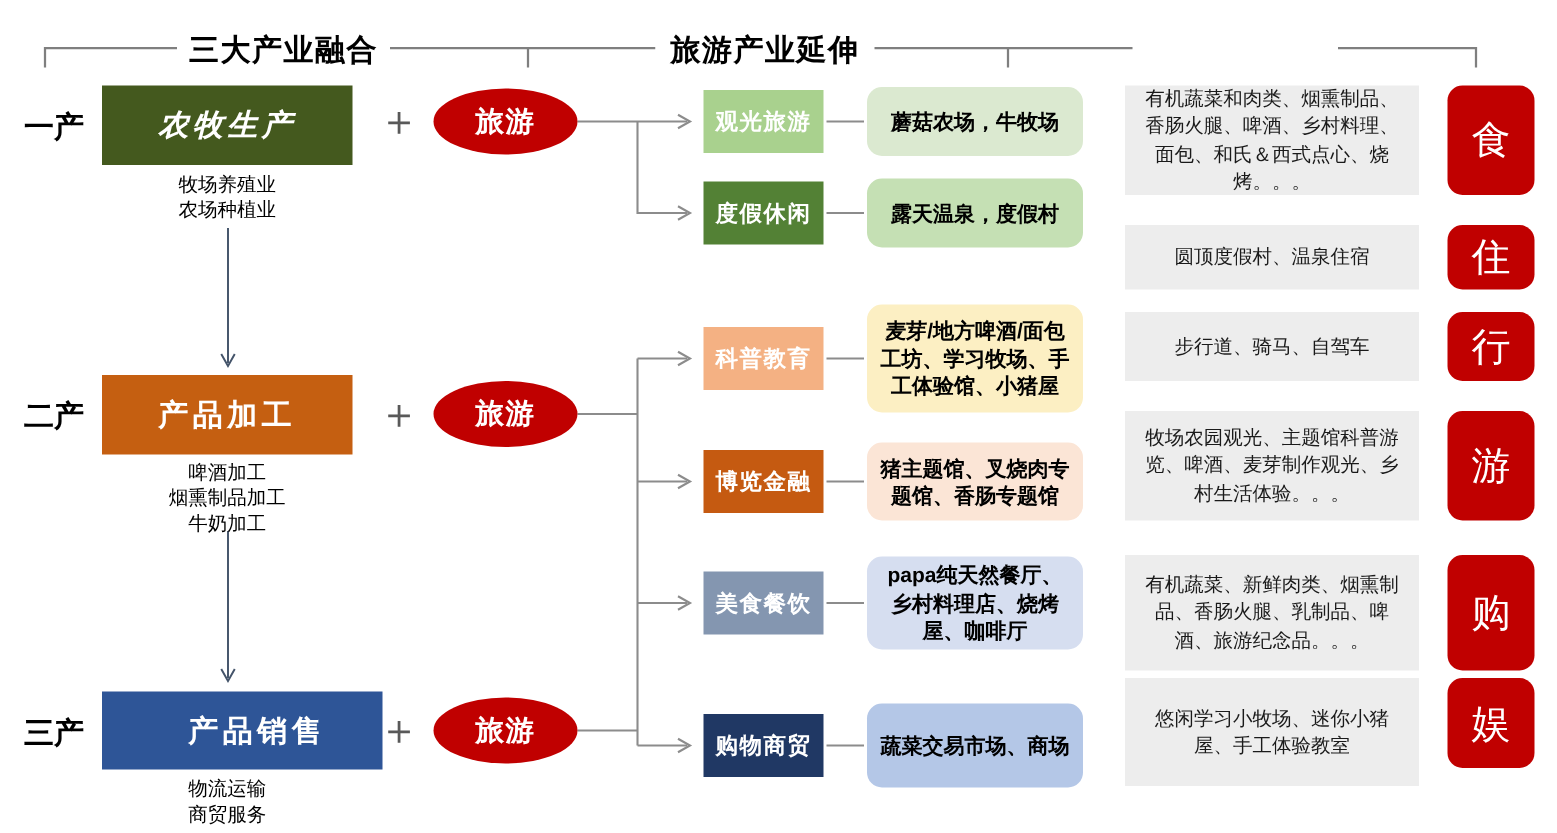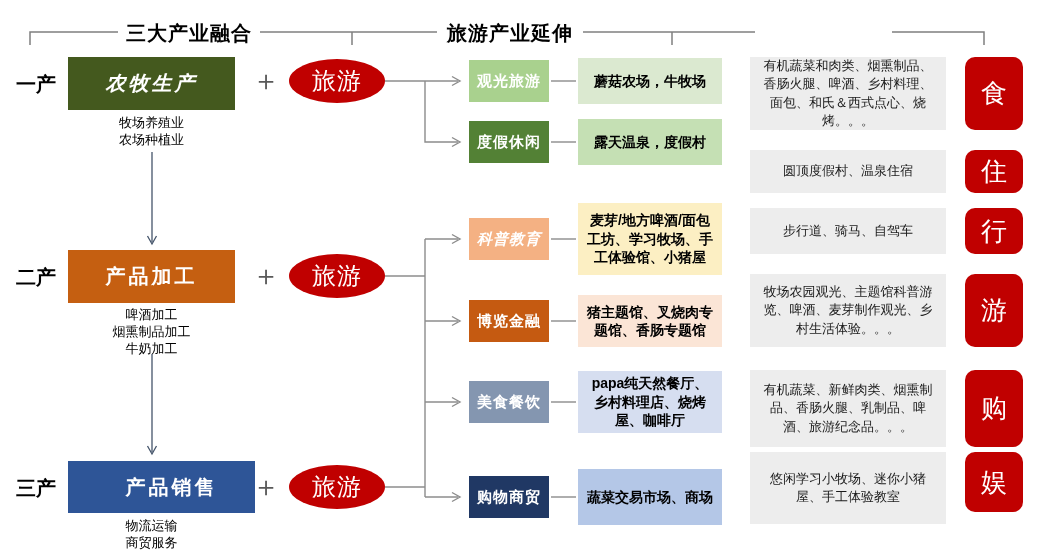--- a/index.html
+++ b/index.html
@@ -13,31 +13,31 @@
   .hdr{font-size:20px;font-weight:700;letter-spacing:1px;text-align:center;white-space:nowrap;background:#fff;padding:0 4px;}
   .tier{font-size:20px;font-weight:700;text-align:center;white-space:nowrap;}
   .ind-box{display:flex;align-items:center;justify-content:center;color:#fff;
     font-size:20px;font-weight:700;letter-spacing:3px;width:167px;}
   .c-green{background:#44591e;}
   .c-orange{background:#c55f11;}
   .c-blue{background:#2e5597;}
   .sub{width:167px;text-align:center;font-size:13px;line-height:17px;color:#000;}
   .plus{width:36px;text-align:center;font-size:28px;font-weight:400;color:#595959;line-height:30px;}
   .ellipse{width:96px;height:44px;border-radius:50%;background:#c00000;color:#fff;
-    display:flex;align-items:center;justify-content:center;font-size:24px;font-weight:400;letter-spacing:1px;}
+    display:flex;align-items:center;justify-content:center;font-size:19px;font-weight:700;letter-spacing:1px;}
   .cat{width:80px;display:flex;align-items:center;justify-content:center;color:#fff;
     font-size:15px;font-weight:700;letter-spacing:1px;white-space:nowrap;}
   .k-lgreen{background:#a9d18e;}
   .k-green{background:#538135;}
   .k-lorange{background:#f4b183;}
   .k-orange{background:#c55a11;}
   .k-bgray{background:#8496b0;}
   .k-navy{background:#203864;}
   .ex{width:144px;display:flex;align-items:center;justify-content:center;text-align:center;
-    font-size:14px;font-weight:700;line-height:1.32;padding:2px 8px;box-sizing:border-box;}
+    font-size:14px;font-weight:700;line-height:1.32;padding:2px 8px;box-sizing:border-box;border-radius:10px;}
   .e-pgreen{background:#dbe9d0;}
   .e-green{background:#c5e0b4;}
   .e-yellow{background:#fcefc3;}
   .e-peach{background:#fbe5d6;}
   .e-pblue{background:#d6def0;}
   .e-blue{background:#b4c7e7;}
   .gray-box{width:196px;background:#ededed;display:flex;align-items:center;justify-content:center;
     text-align:center;font-size:13px;line-height:1.42;color:#1a1a1a;padding:4px 10px;box-sizing:border-box;}
   .badge{width:58px;background:#c00000;border-radius:10px;color:#fff;font-size:26px;
     display:flex;align-items:center;justify-content:center;}
@@ -118,21 +118,21 @@
   <div class="abs plus" style="left:248px;top:66px;">＋</div>
   <div class="abs plus" style="left:248px;top:261px;">＋</div>
   <div class="abs plus" style="left:248px;top:472px;">＋</div>
 
   <div class="abs ellipse" style="left:289px;top:59px;">旅游</div>
   <div class="abs ellipse" style="left:289px;top:254px;">旅游</div>
   <div class="abs ellipse" style="left:289px;top:465px;">旅游</div>
 
   <div class="abs cat k-lgreen" style="left:469px;top:60px;height:42px;">观光旅游</div>
   <div class="abs cat k-green" style="left:469px;top:121px;height:42px;">度假休闲</div>
-  <div class="abs cat k-lorange" style="left:469px;top:218px;height:42px;font-style:italic;">科普教育</div>
+  <div class="abs cat k-lorange" style="left:469px;top:218px;height:42px;">科普教育</div>
   <div class="abs cat k-orange" style="left:469px;top:300px;height:42px;">博览金融</div>
   <div class="abs cat k-bgray" style="left:469px;top:381px;height:42px;">美食餐饮</div>
   <div class="abs cat k-navy" style="left:469px;top:476px;height:42px;">购物商贸</div>
 
   <div class="abs ex e-pgreen" style="left:578px;top:58px;height:46px;">蘑菇农场，牛牧场</div>
   <div class="abs ex e-green" style="left:578px;top:119px;height:46px;">露天温泉，度假村</div>
   <div class="abs ex e-yellow" style="left:578px;top:203px;height:72px;">麦芽/地方啤酒/面包工坊、学习牧场、手工体验馆、小猪屋</div>
   <div class="abs ex e-peach" style="left:578px;top:295px;height:52px;">猪主题馆、叉烧肉专题馆、香肠专题馆</div>
   <div class="abs ex e-pblue" style="left:578px;top:371px;height:62px;">papa纯天然餐厅、乡村料理店、烧烤屋、咖啡厅</div>
   <div class="abs ex e-blue" style="left:578px;top:469px;height:56px;">蔬菜交易市场、商场</div>

